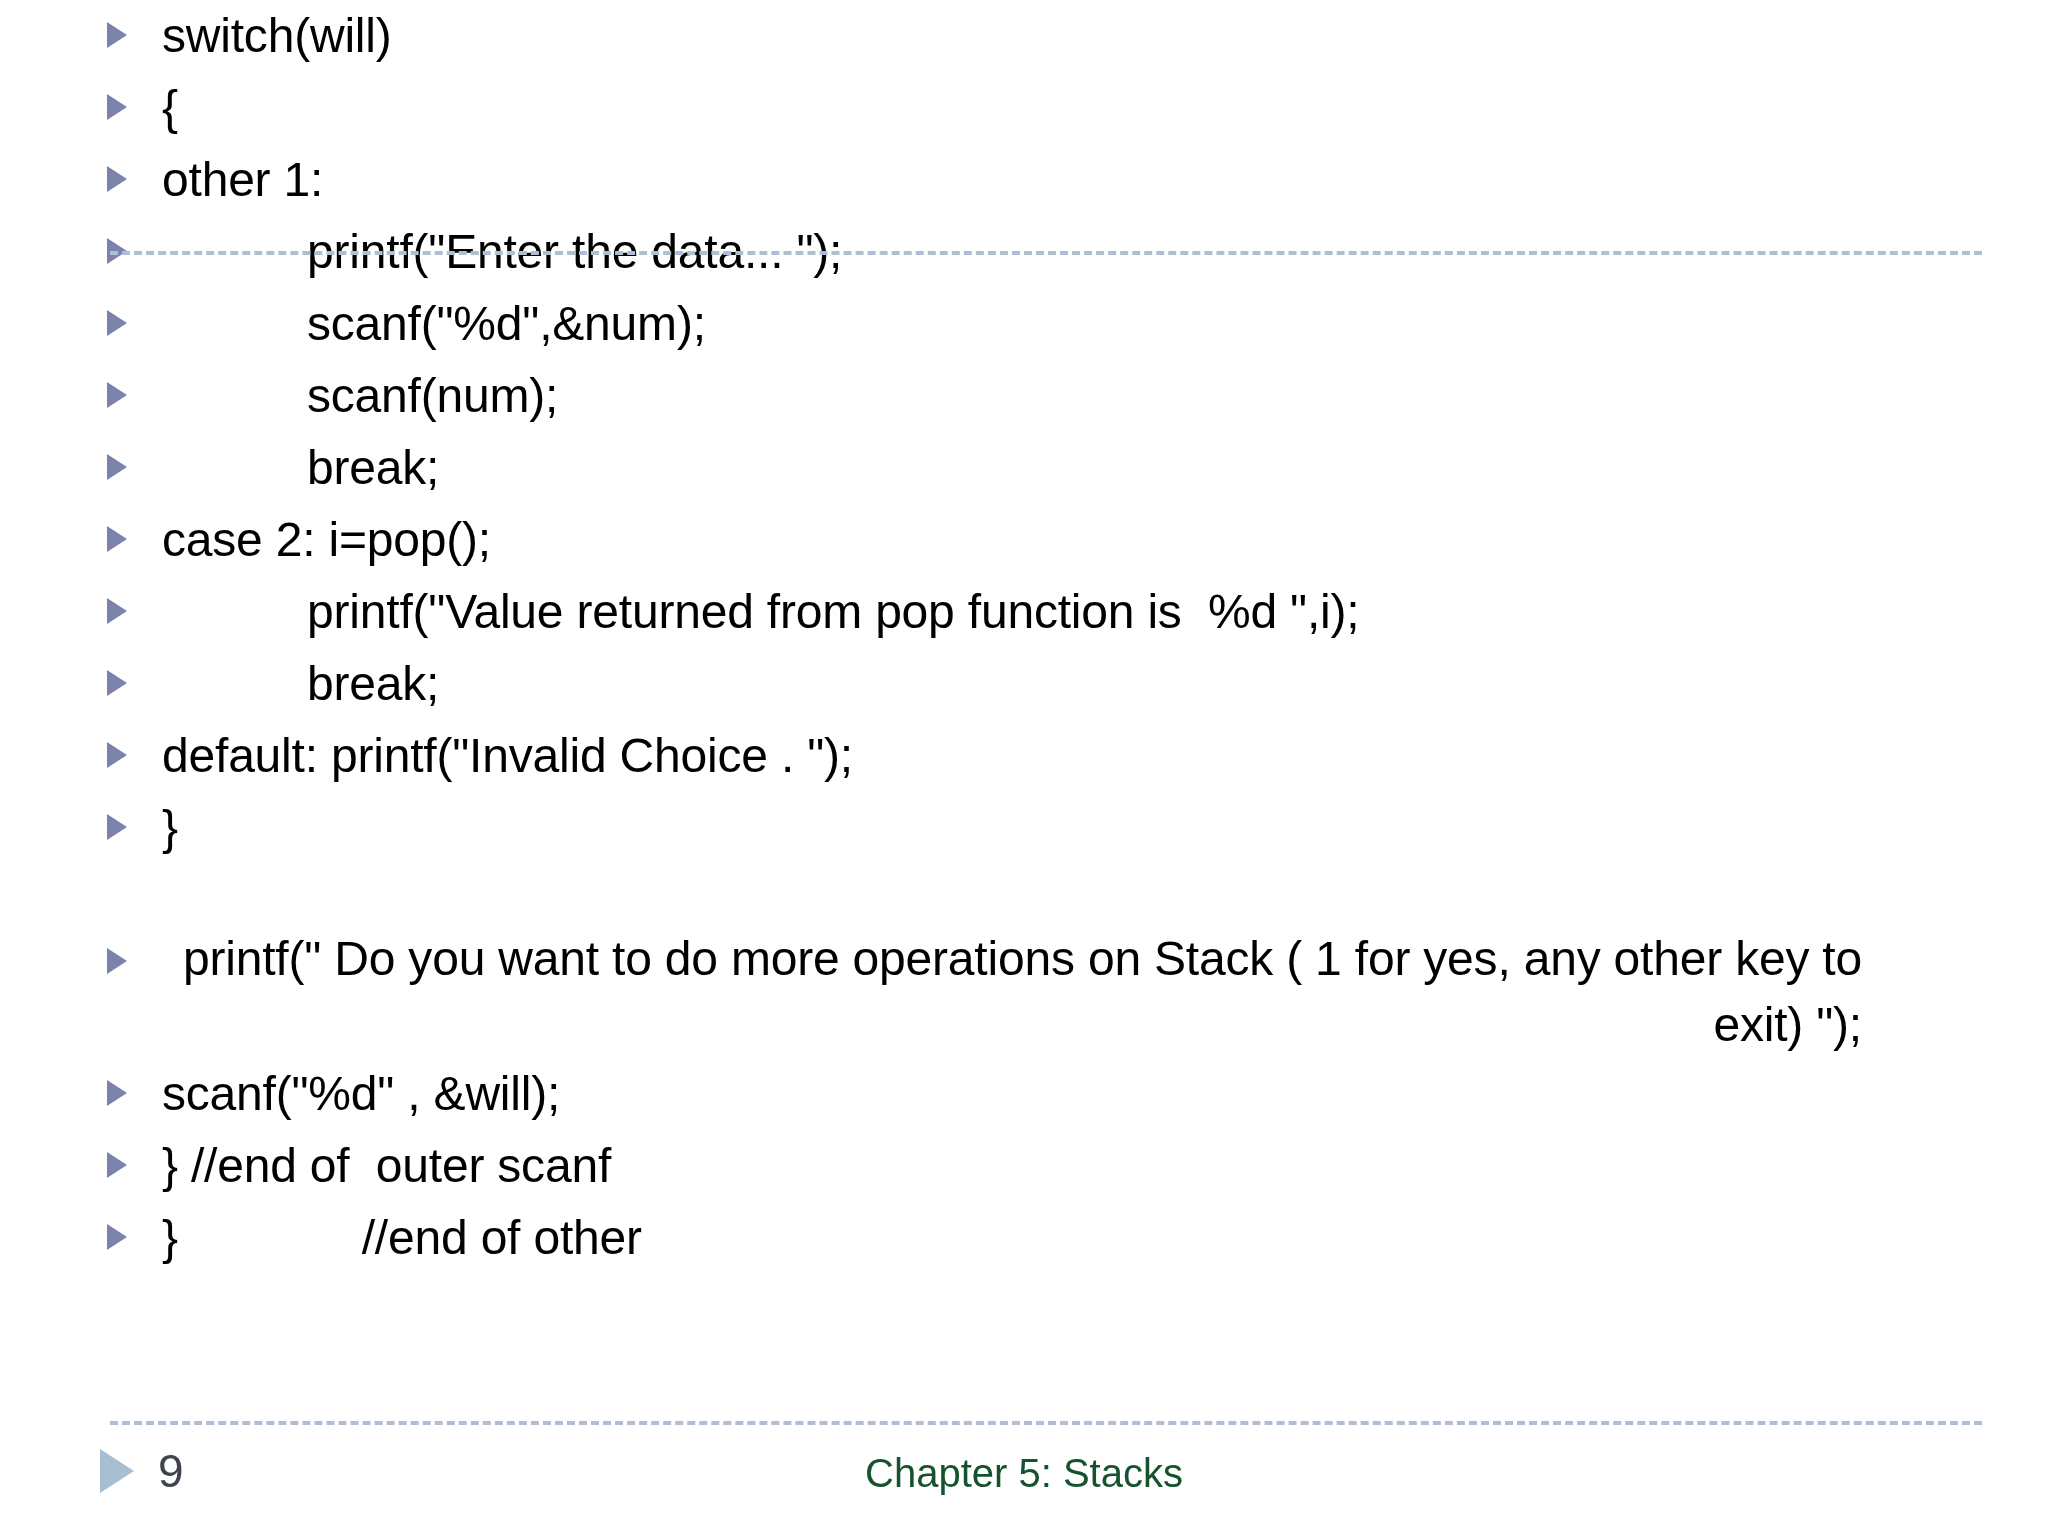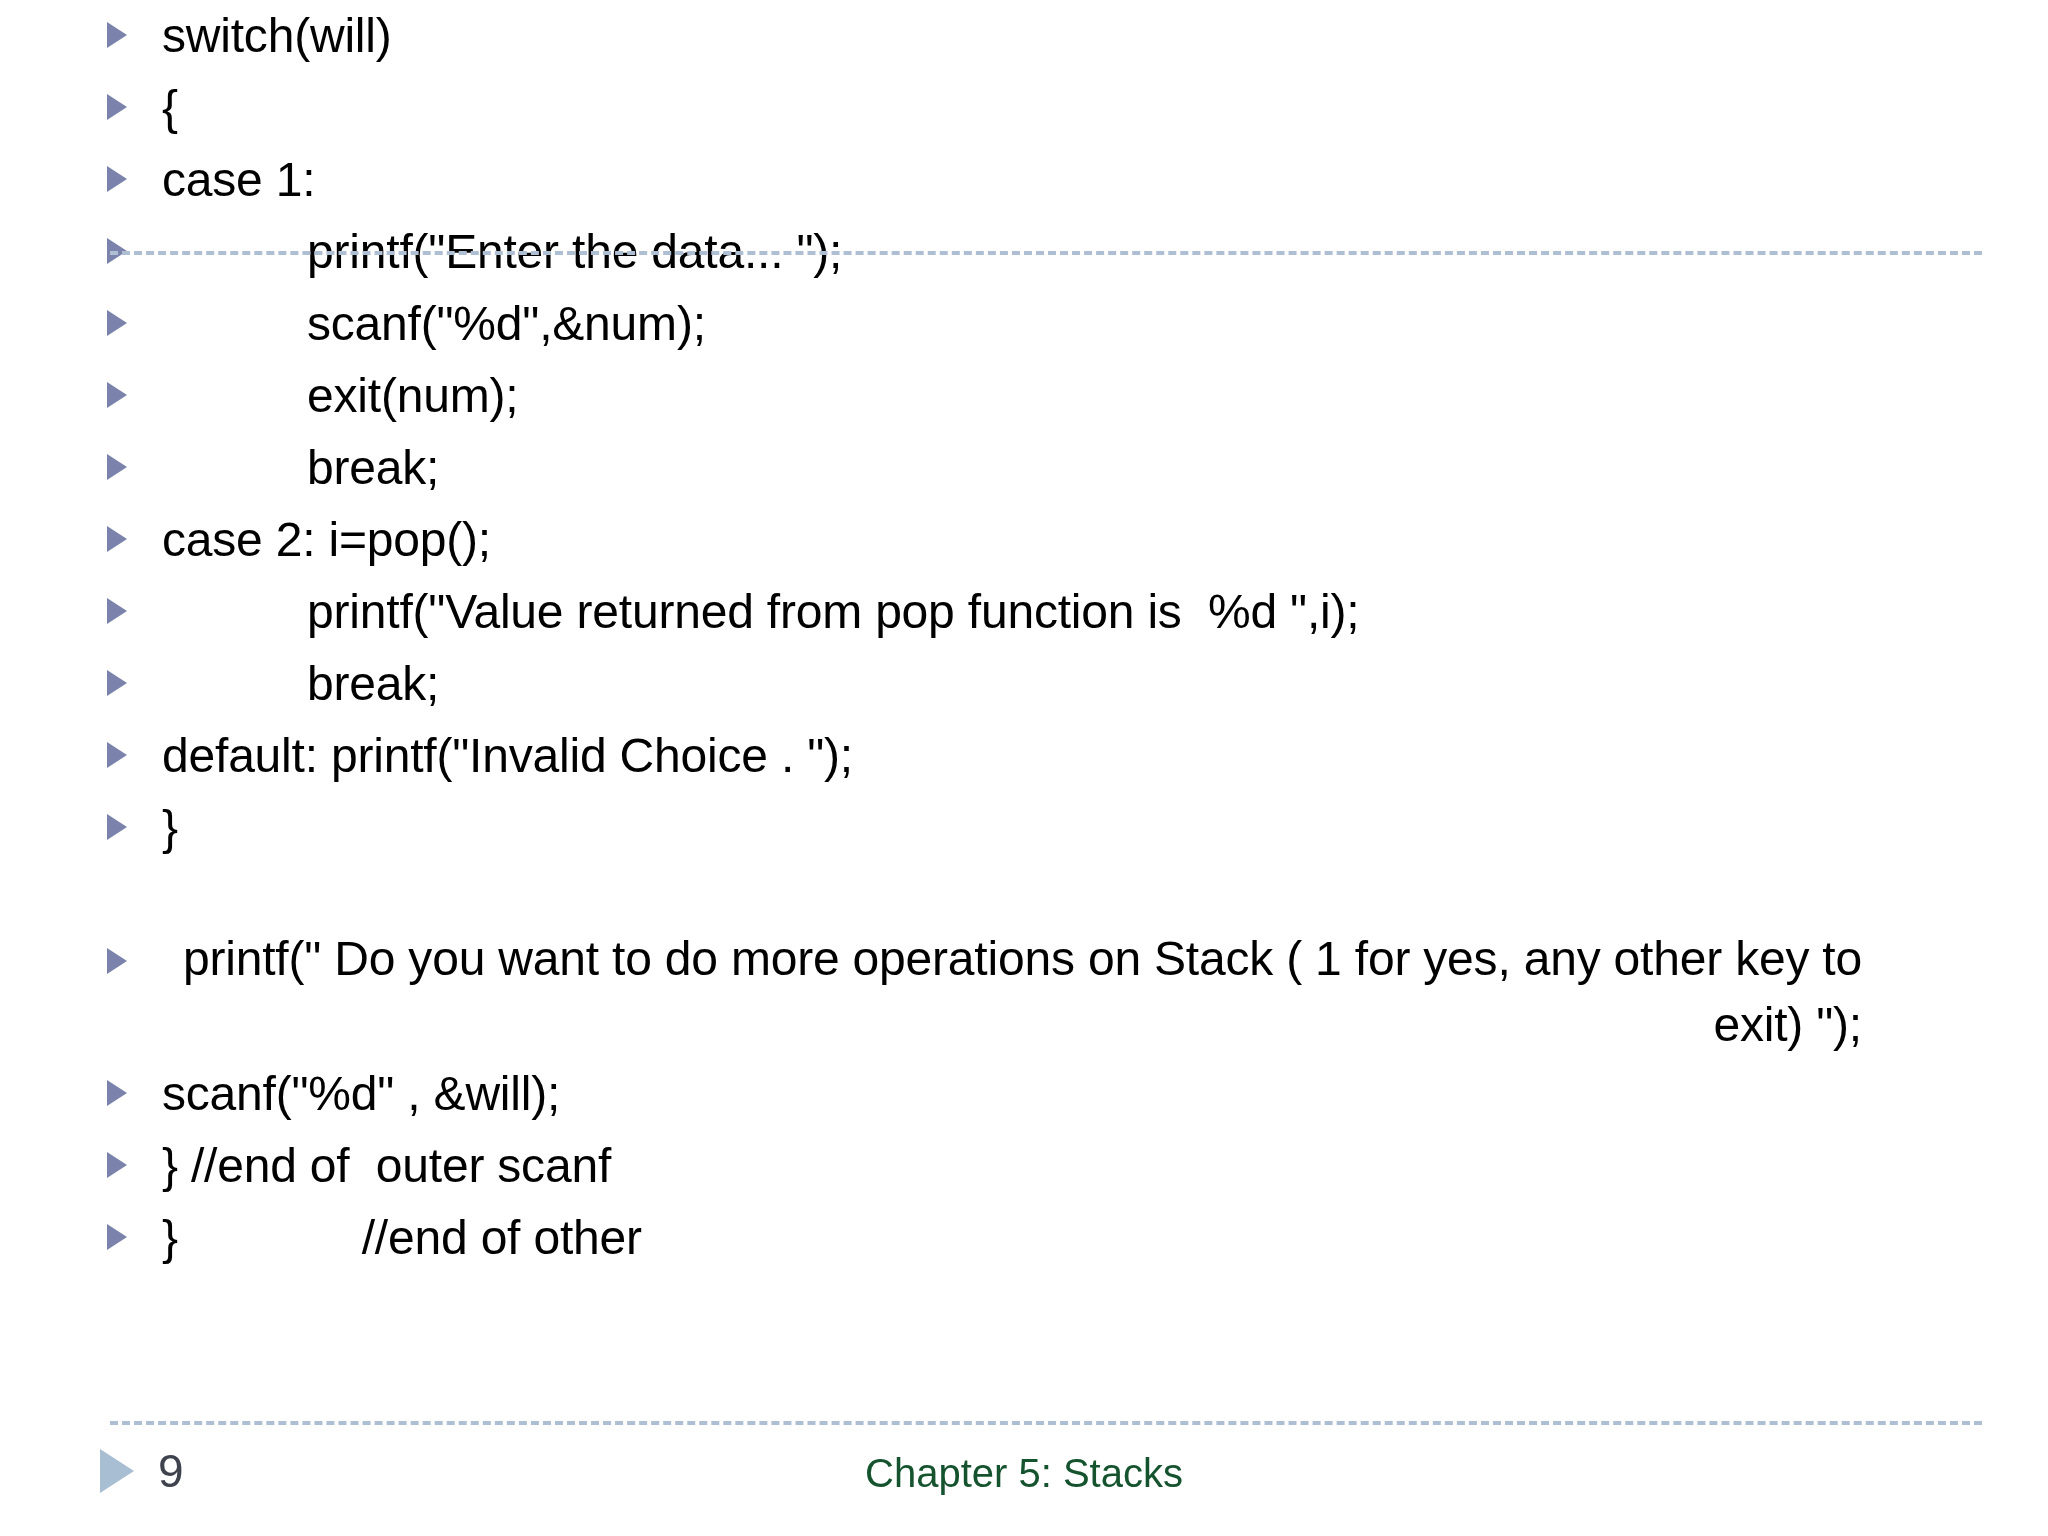--- a/index.html
+++ b/index.html
@@ -130,36 +130,36 @@
     <span class="line-text">switch(will)</span>
   </div>
 
   <div class="code-line">
     <span class="bullet"></span>
     <span class="line-text">{</span>
   </div>
 
   <div class="code-line">
     <span class="bullet"></span>
-    <span class="line-text">case 1:</span>
+    <span class="line-text">other 1:</span>
   </div>
 
   <div class="code-line">
     <span class="bullet"></span>
     <span class="line-text indented">printf("Enter the data... ");</span>
   </div>
 
   <div class="code-line">
     <span class="bullet"></span>
     <span class="line-text indented">scanf("%d",&amp;num);</span>
   </div>
 
   <div class="code-line">
     <span class="bullet"></span>
-    <span class="line-text indented">exit(num);</span>
+    <span class="line-text indented">scanf(num);</span>
   </div>
 
   <div class="code-line">
     <span class="bullet"></span>
     <span class="line-text indented">break;</span>
   </div>
 
   <div class="code-line">
     <span class="bullet"></span>
     <span class="line-text">case 2: i=pop();</span>

